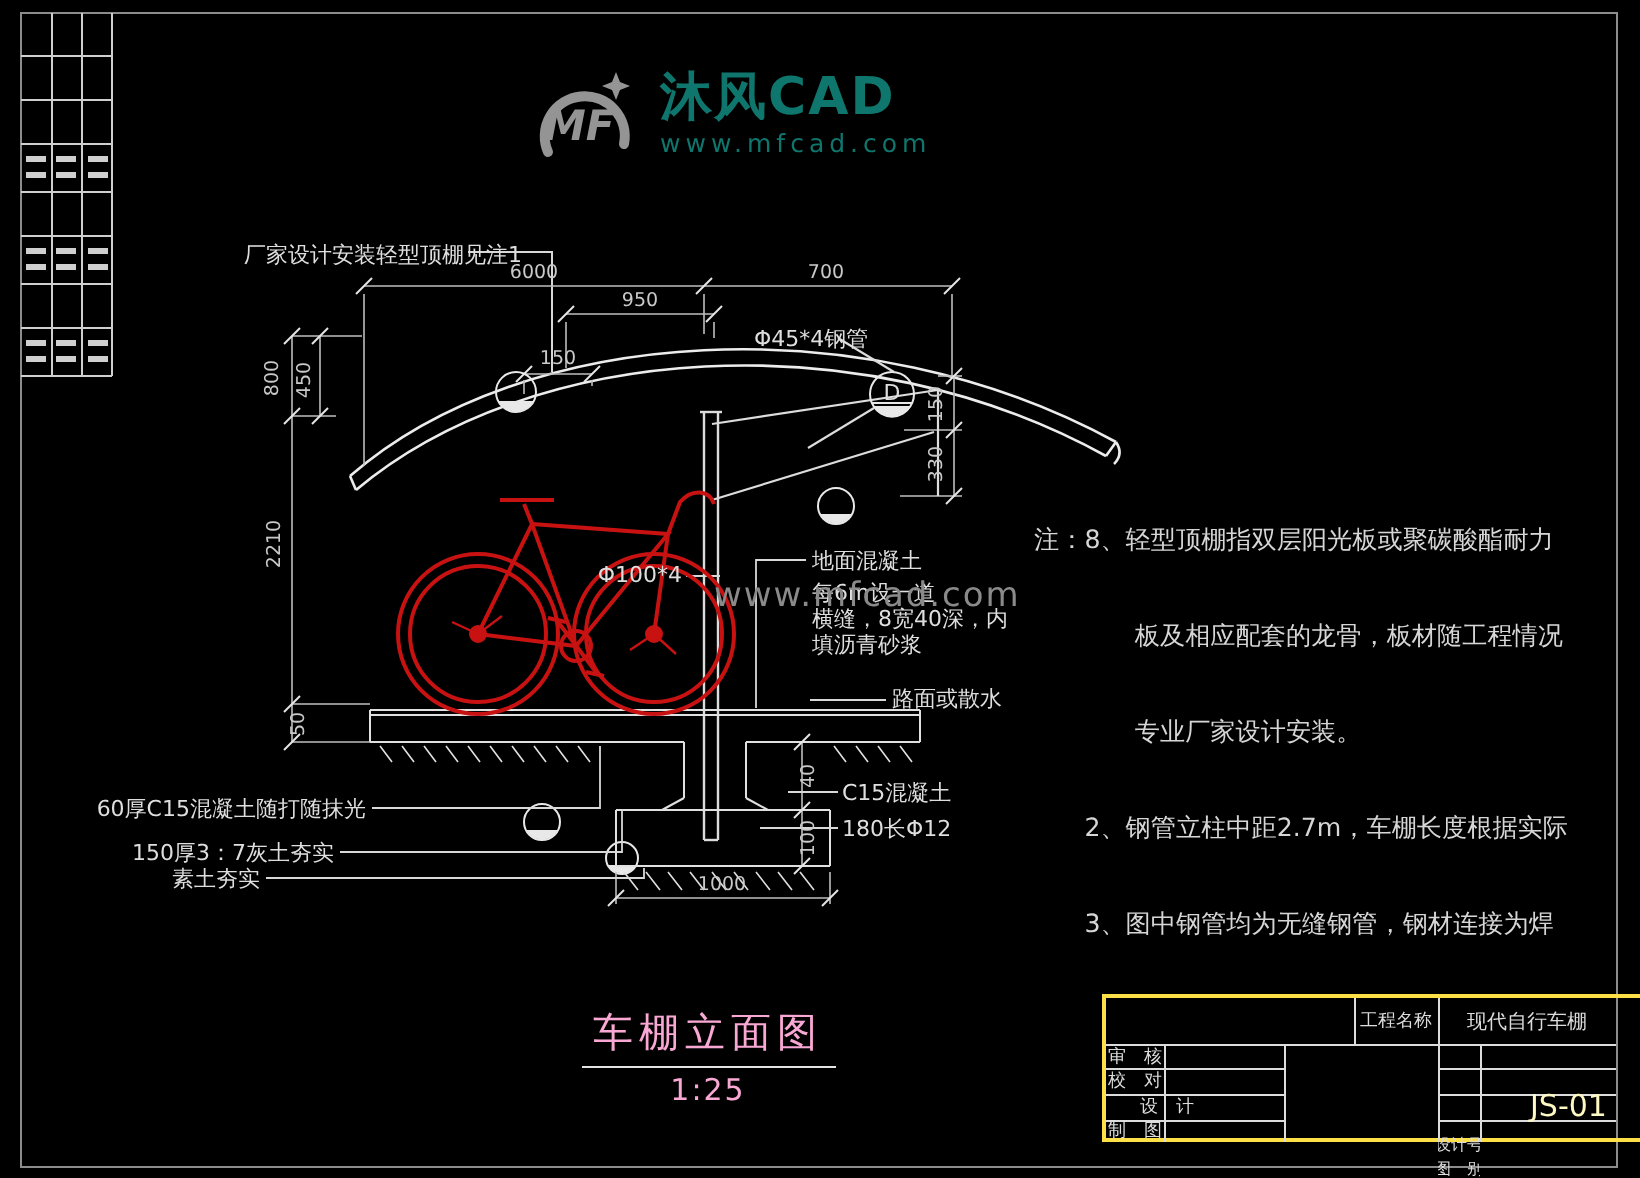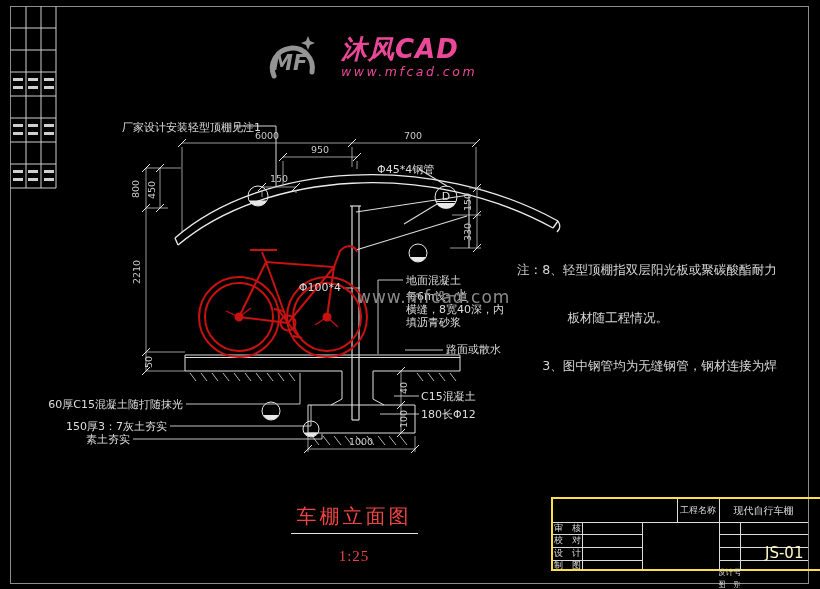--- a/index.html
+++ b/index.html
@@ -3,32 +3,32 @@
 <meta charset="utf-8">
 <style>
   html,body{margin:0;padding:0;background:#000;}
   body{width:820px;height:589px;position:relative;overflow:hidden;
        font-family:"DejaVu Sans",sans-serif;}
   .abs{position:absolute;}
   svg text{font-family:"DejaVu Sans",sans-serif;}
   .dimtxt{fill:#c9c9c9;font-size:9.5px;}
   .lbltxt{fill:#dedede;font-size:11px;}
   
-  .logo{left:262px;top:34px;display:flex;align-items:flex-start;color:#ec4899;}
-  .logo-text{margin-left:21px;font-style:italic;}
+  .logo{left:262px;top:34px;display:flex;align-items:flex-start;color:#0f766e;}
+  .logo-text{margin-left:10px;}
   .logo-name{font-size:26px;font-weight:bold;letter-spacing:1px;line-height:30px;}
   .logo-url{font-size:12.5px;letter-spacing:2.5px;}
   
   .notes{left:517px;top:230px;width:296px;color:#d6d6d6;font-size:12.6px;
          line-height:16px;white-space:pre;}
   
-  .vtitle{left:278px;top:503px;width:152px;text-align:center;color:#ef4444;font-family:Liberation Serif, serif;}
+  .vtitle{left:278px;top:503px;width:152px;text-align:center;color:#f9a8d4;}
   .vtitle .t{display:inline-block;font-size:20px;letter-spacing:3px;
              border-bottom:1.5px solid #e3e3e3;padding:0 6px 3px 6px;}
-  .vtitle .s{font-size:15px;margin-top:14px;letter-spacing:1px;}
+  .vtitle .s{font-size:15px;margin-top:2px;letter-spacing:1px;}
   
   .tb{left:551px;top:497px;width:303px;height:74px;border:2px solid #fde047;
       box-sizing:border-box;color:#dcdcdc;}
   .tb .hl,.tb .vl{position:absolute;background:#dcdcdc;}
   .tb .hl{height:1px;}
   .tb .vl{width:1px;}
   .tb .cell{position:absolute;display:flex;align-items:center;justify-content:center;
             font-size:9px;white-space:nowrap;overflow:hidden;}
   .tb .small{font-size:8px;margin-top:44px;}
   .tb .dno{font-size:15px;justify-content:flex-start;padding-left:25px;color:#fef9c3;}
@@ -269,21 +269,23 @@
     <text x="10" y="36" font-size="21" font-weight="bold" font-style="italic" fill="#949494">MF</text>
   </svg>
   <div class="logo-text">
     <div class="logo-name">沐风CAD</div>
     <div class="logo-url">www.mfcad.com</div>
   </div>
 </div>
 
 <div class="abs notes">
   <div>注：8、轻型顶棚指双层阳光板或聚碳酸酯耐力</div>
-  <div>　　　　板材随工程情况。</div>
+  <div>　　　　板及相应配套的龙骨，板材随工程情况</div>
+  <div>　　　　专业厂家设计安装。</div>
+  <div>　　2、钢管立柱中距2.7m，车棚长度根据实际</div>
   <div>　　3、图中钢管均为无缝钢管，钢材连接为焊</div>
   
   
   
 </div>
 
 <div class="abs vtitle">
   <span class="t">车棚立面图</span>
   <div class="s">1:25</div>
 </div>
@@ -300,21 +302,21 @@
   <div class="vl" style="left:89px;top:23px;height:49px"></div>
   <div class="vl" style="left:124px;top:0;height:23px"></div>
   <div class="vl" style="left:166px;top:0;height:72px"></div>
   <div class="vl" style="left:187px;top:23px;height:49px"></div>
 
   <div class="cell" style="left:124px;top:0;width:42px;height:23px">工程名称</div>
   <div class="cell" style="left:166px;top:0;width:89px;height:23px;font-size:10px">现代自行车棚</div>
 
   <div class="cell" style="left:0;top:23px;width:29px;height:12px">审　核</div>
   <div class="cell" style="left:0;top:35px;width:29px;height:13px">校　对</div>
-  <div class="cell" style="left:0;top:48px;width:29px;height:13px">设　计</div>
+  <div class="cell" style="left:16px;top:48px;width:29px;height:13px">设　计</div>
   <div class="cell" style="left:0;top:61px;width:29px;height:11px">制　图</div>
 
   <div class="cell small" style="left:166px;top:23px;width:21px;height:12px">设计号</div>
   <div class="cell small" style="left:166px;top:35px;width:21px;height:13px">图　别</div>
   <div class="cell small" style="left:166px;top:48px;width:21px;height:13px">图　号</div>
   <div class="cell small" style="left:166px;top:61px;width:21px;height:11px">日　期</div>
 
   <div class="cell dno" style="left:187px;top:45px;width:68px;height:18px">JS-01</div>
 </div>
 

